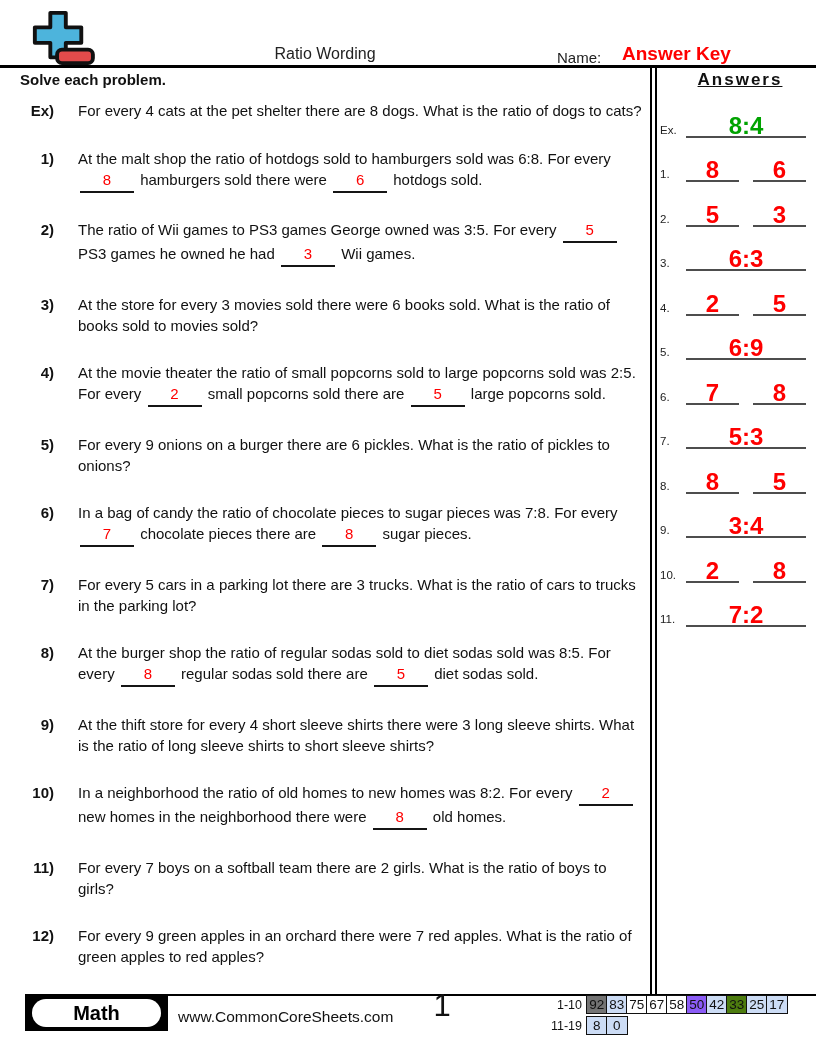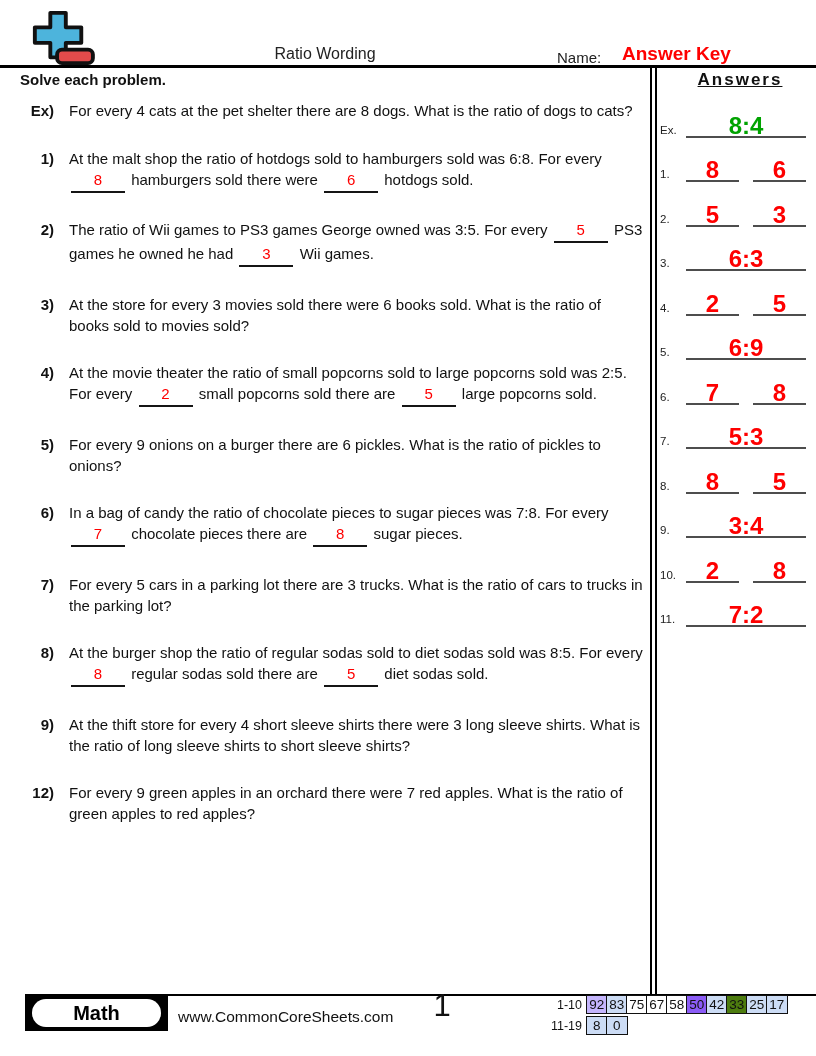--- a/index.html
+++ b/index.html
@@ -14,21 +14,21 @@
   .name-label{position:absolute;left:557px;top:49px;font-size:15px;color:#222;}
   .name-value{position:absolute;left:622px;top:43px;font-size:19px;font-weight:bold;color:#fe0000;}
   .top-rule{position:absolute;left:0;top:65px;width:816px;height:2.5px;background:#000;}
   .instructions{position:absolute;left:20px;top:71px;font-size:15px;font-weight:bold;}
   
   .divider{position:absolute;left:650px;top:67px;height:929px;width:3px;
     border-left:2px solid #000;border-right:2px solid #000;box-sizing:content-box;}
   
   .problems{position:absolute;left:20px;top:100px;width:625px;}
   .problem{display:flex;margin-bottom:26.5px;line-height:21px;font-size:15px;}
-  .p-num{width:34px;min-width:34px;text-align:right;font-weight:bold;margin-right:15px;}
+  .p-num{width:34px;min-width:34px;text-align:right;font-weight:bold;margin-right:24px;}
   .p-body{width:580px;}
   .blank{display:inline-block;width:54px;text-align:center;border-bottom:2px solid #151515;
     color:#fe0000;line-height:22px;margin:0 2px;vertical-align:baseline;}
   
   .answers-col{position:absolute;left:658px;top:70px;width:158px;}
   .answers-heading{text-align:center;font-size:17px;font-weight:bold;letter-spacing:2px;
     text-decoration:underline;margin:0 0 0 6px;}
   .answers-list{margin-top:3px;}
   .ans-row{display:flex;align-items:flex-end;height:44.5px;padding:0 10px 0 2px;}
   .ans-num{width:26px;min-width:26px;font-size:11.5px;color:#222;padding-bottom:2px;}
@@ -105,20 +105,28 @@
       </div>
       <div class="problem">
         <div class="p-num">8)</div>
         <div class="p-body">At the burger shop the ratio of regular sodas sold to diet sodas sold was 8:5. For every <span class="blank" style="color: rgb(254, 0, 0);">8</span> regular sodas sold there are <span class="blank" style="color: rgb(254, 0, 0);">5</span> diet sodas sold.</div>
       </div>
       <div class="problem">
         <div class="p-num">9)</div>
         <div class="p-body">At the thift store for every 4 short sleeve shirts there were 3 long sleeve shirts. What is the ratio of long sleeve shirts to short sleeve shirts?</div>
       </div>
       <div class="problem">
+        <div class="p-num">10)</div>
+        <div class="p-body">In a neighborhood the ratio of old homes to new homes was 8:2. For every <span class="blank" style="color: rgb(254, 0, 0);">2</span> new homes in the neighborhood there were <span class="blank" style="color: rgb(254, 0, 0);">8</span> old homes.</div>
+      </div>
+      <div class="problem">
+        <div class="p-num">11)</div>
+        <div class="p-body">For every 7 boys on a softball team there are 2 girls. What is the ratio of boys to girls?</div>
+      </div>
+      <div class="problem">
         <div class="p-num">12)</div>
         <div class="p-body">For every 9 green apples in an orchard there were 7 red apples. What is the ratio of green apples to red apples?</div>
       </div>
     </div>
 
   <div class="answers-col">
     <div class="answers-heading">Answers</div>
     <div class="answers-list">
         <div class="ans-row">
           <div class="ans-num">Ex.</div>
@@ -179,21 +187,21 @@
 
   <div class="footer-rule"></div>
   <div class="subject-badge">
     <div class="subject-pill">Math</div>
   </div>
   <div class="website">www.CommonCoreSheets.com</div>
   <div class="page-number">1</div>
   <div class="score-table">
       <div class="score-row">
         <span class="score-label">1-10</span>
-        <div class="score-cell" style="background: #c4b5fd;">92</div>
+        <div class="score-cell" style="background: #737373;">92</div>
         <div class="score-cell" style="background: rgb(204, 220, 245);">83</div>
         <div class="score-cell">75</div>
         <div class="score-cell">67</div>
         <div class="score-cell">58</div>
         <div class="score-cell" style="background: #8b5cf6;">50</div>
         <div class="score-cell" style="background: rgb(204, 220, 245);">42</div>
         <div class="score-cell" style="background: #4d7c0f;">33</div>
         <div class="score-cell" style="background: rgb(204, 220, 245);">25</div>
         <div class="score-cell" style="background: rgb(204, 220, 245);">17</div>
       </div>

